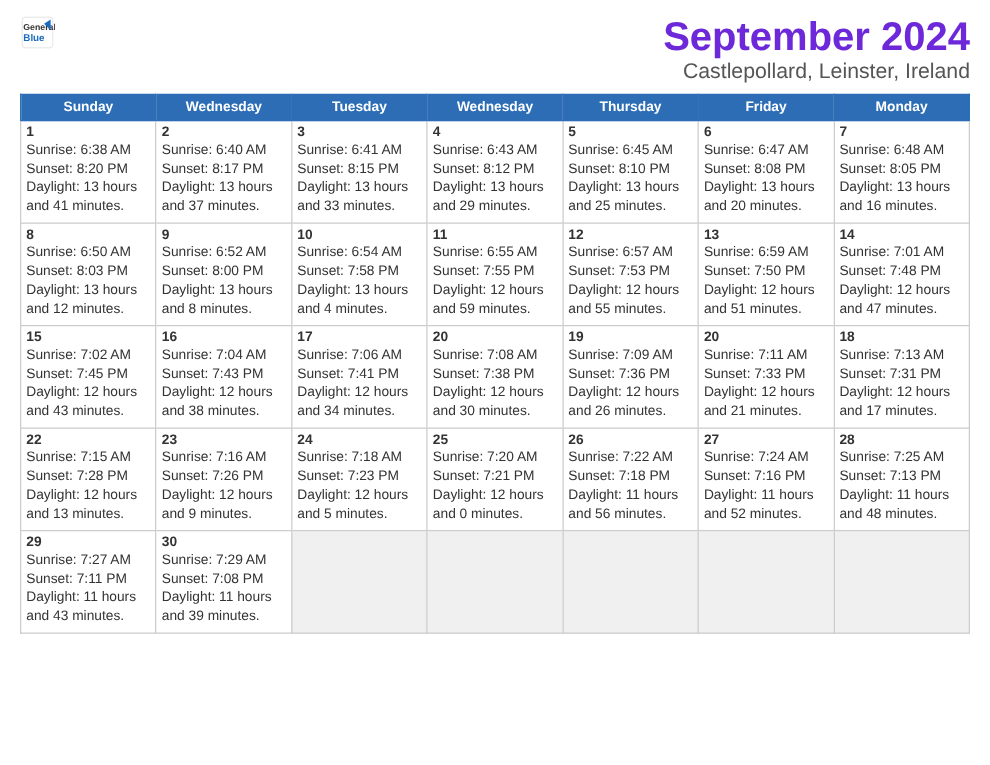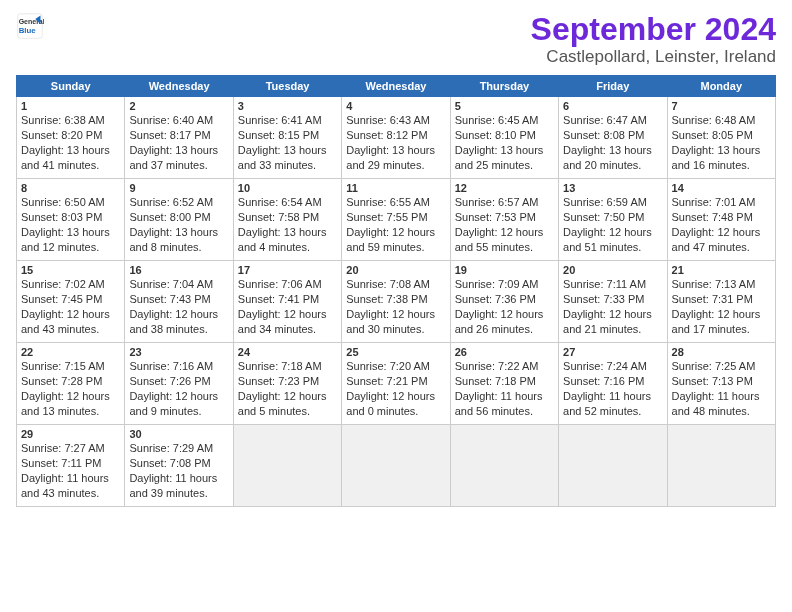--- a/index.html
+++ b/index.html
@@ -195,21 +195,21 @@
           </td>
           <td>
             <span class="day-num">19</span>
             <div class="day-info">Sunrise: 7:09 AM<br>Sunset: 7:36 PM<br>Daylight: 12 hours<br>and 26 minutes.</div>
           </td>
           <td>
             <span class="day-num">20</span>
             <div class="day-info">Sunrise: 7:11 AM<br>Sunset: 7:33 PM<br>Daylight: 12 hours<br>and 21 minutes.</div>
           </td>
           <td>
-            <span class="day-num">21</span>
+            <span class="day-num">18</span>
             <div class="day-info">Sunrise: 7:13 AM<br>Sunset: 7:31 PM<br>Daylight: 12 hours<br>and 17 minutes.</div>
           </td>
         </tr>
         <tr>
           <td>
             <span class="day-num">22</span>
             <div class="day-info">Sunrise: 7:15 AM<br>Sunset: 7:28 PM<br>Daylight: 12 hours<br>and 13 minutes.</div>
           </td>
           <td>
             <span class="day-num">23</span>

